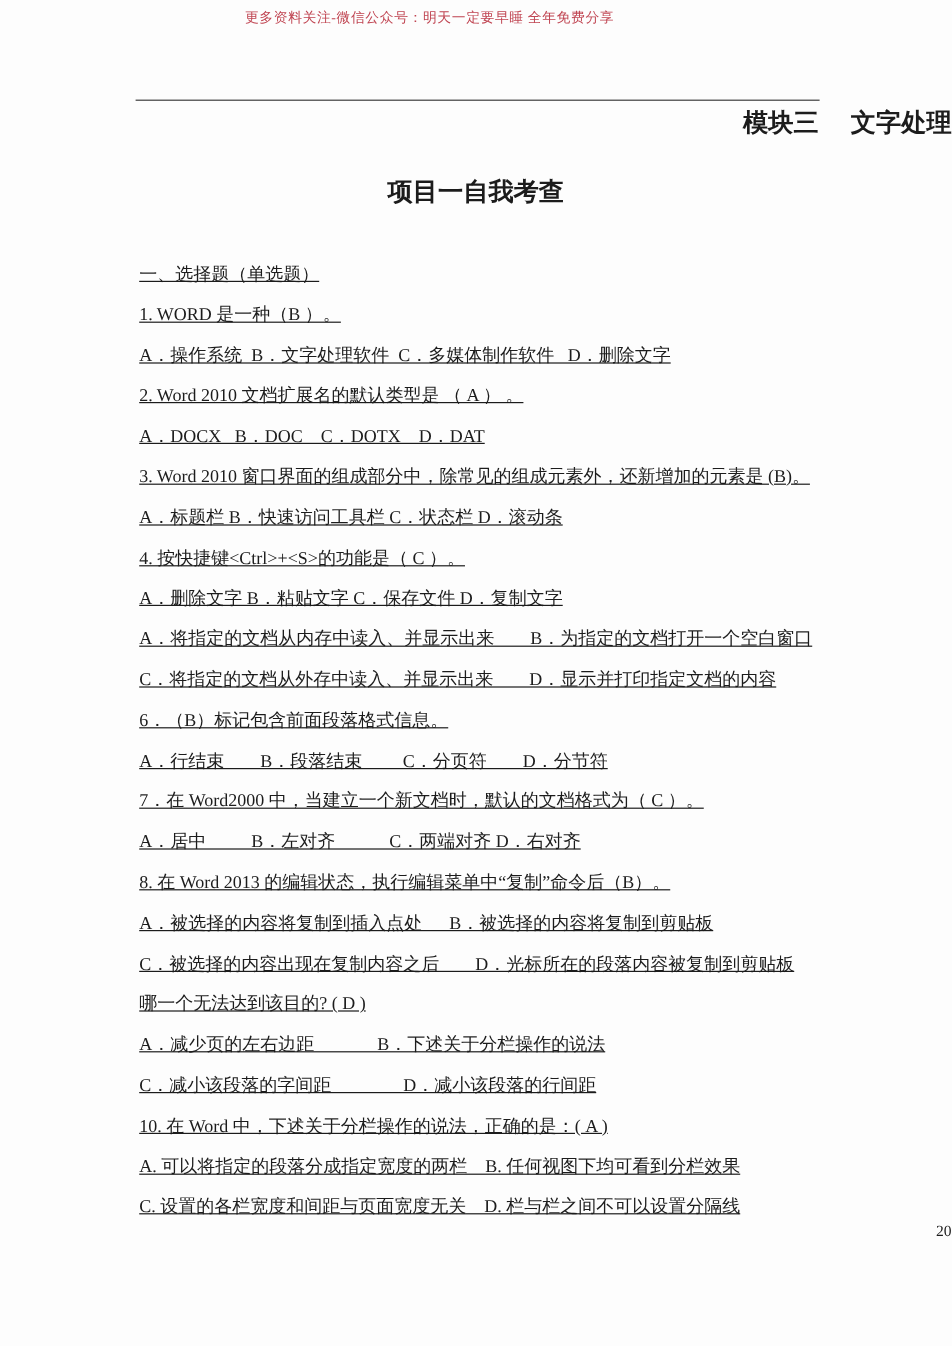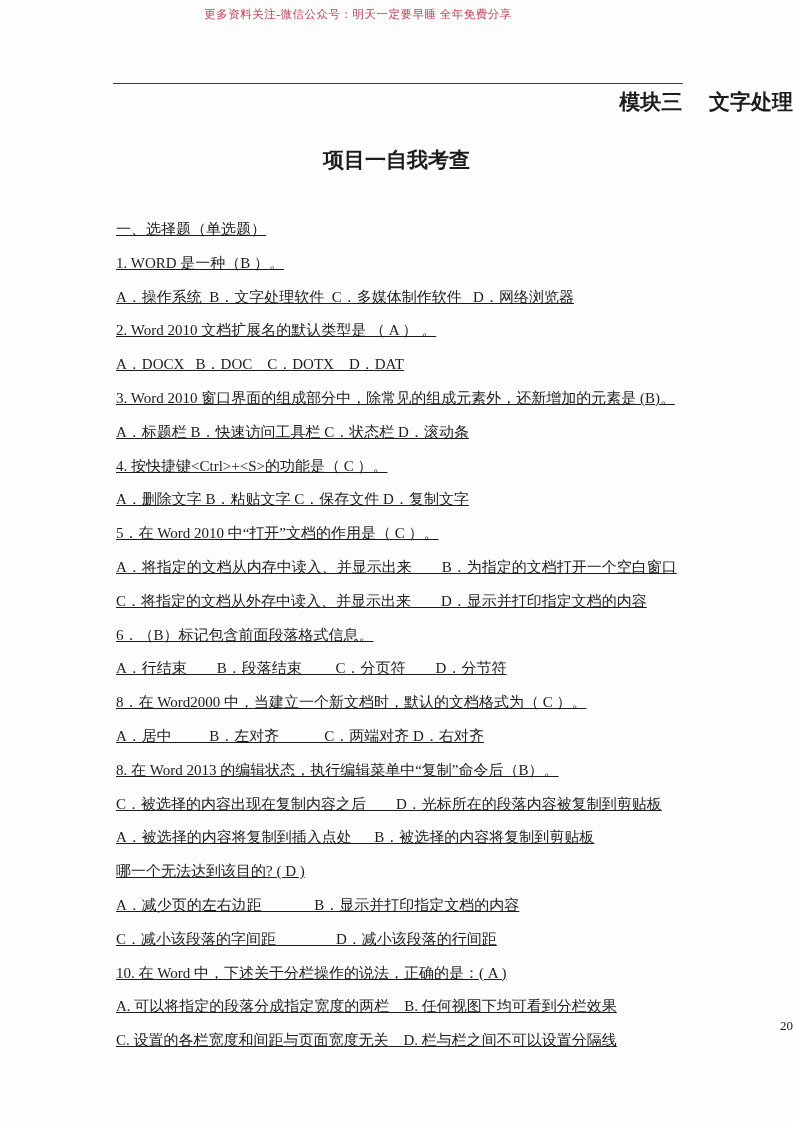--- a/index.html
+++ b/index.html
@@ -69,38 +69,37 @@
 <div class="promo">更多资料关注-微信公众号：明天一定要早睡 全年免费分享</div>
 
 <hr class="rule">
 
 <div class="doc-title">模块三　 文字处理</div>
 <div class="doc-subtitle">项目一自我考查</div>
 
 <div class="content">
   <p>一、选择题（单选题）</p>
   <p>1. WORD 是一种（B ）。</p>
-  <p>A．操作系统  B．文字处理软件  C．多媒体制作软件   D．网络浏览器</p>
+  <p>A．操作系统  B．文字处理软件  C．多媒体制作软件   D．删除文字</p>
   <p>2. Word 2010 文档扩展名的默认类型是 （ A ） 。</p>
   <p>A．DOCX   B．DOC    C．DOTX    D．DAT</p>
   <p>3. Word 2010 窗口界面的组成部分中，除常见的组成元素外，还新增加的元素是 (B)。</p>
   <p>A．标题栏 B．快速访问工具栏 C．状态栏 D．滚动条</p>
   <p>4. 按快捷键&lt;Ctrl&gt;+&lt;S&gt;的功能是（ C ）。</p>
   <p>A．删除文字 B．粘贴文字 C．保存文件 D．复制文字</p>
-  <p>5．在 Word 2010 中“打开”文档的作用是（ C ）。</p>
   <p>A．将指定的文档从内存中读入、并显示出来        B．为指定的文档打开一个空白窗口</p>
   <p>C．将指定的文档从外存中读入、并显示出来        D．显示并打印指定文档的内容</p>
   <p>6．（B）标记包含前面段落格式信息。</p>
   <p>A．行结束        B．段落结束         C．分页符        D．分节符</p>
-  <p>8．在 Word2000 中，当建立一个新文档时，默认的文档格式为（ C ）。</p>
+  <p>7．在 Word2000 中，当建立一个新文档时，默认的文档格式为（ C ）。</p>
   <p>A．居中          B．左对齐            C．两端对齐 D．右对齐</p>
   <p>8. 在 Word 2013 的编辑状态，执行编辑菜单中“复制”命令后（B）。</p>
+  <p>A．被选择的内容将复制到插入点处      B．被选择的内容将复制到剪贴板</p>
   <p>C．被选择的内容出现在复制内容之后        D．光标所在的段落内容被复制到剪贴板</p>
-  <p>A．被选择的内容将复制到插入点处      B．被选择的内容将复制到剪贴板</p>
   <p>哪一个无法达到该目的? ( D )</p>
-  <p>A．减少页的左右边距              B．显示并打印指定文档的内容</p>
+  <p>A．减少页的左右边距              B．下述关于分栏操作的说法</p>
   <p>C．减小该段落的字间距                D．减小该段落的行间距</p>
   <p>10. 在 Word 中，下述关于分栏操作的说法，正确的是：( A )</p>
   <p>A. 可以将指定的段落分成指定宽度的两栏    B. 任何视图下均可看到分栏效果</p>
   <p>C. 设置的各栏宽度和间距与页面宽度无关    D. 栏与栏之间不可以设置分隔线</p>
 </div>
 
 <div class="pageno">20</div>
 
 </body></html>

